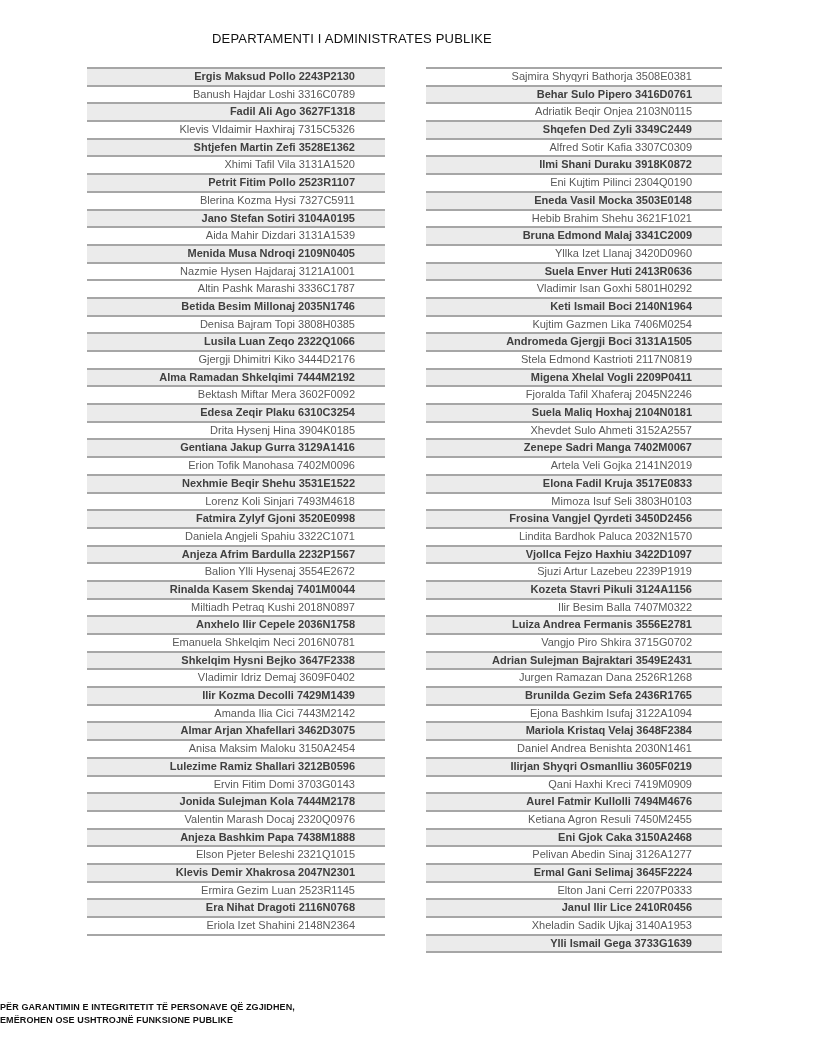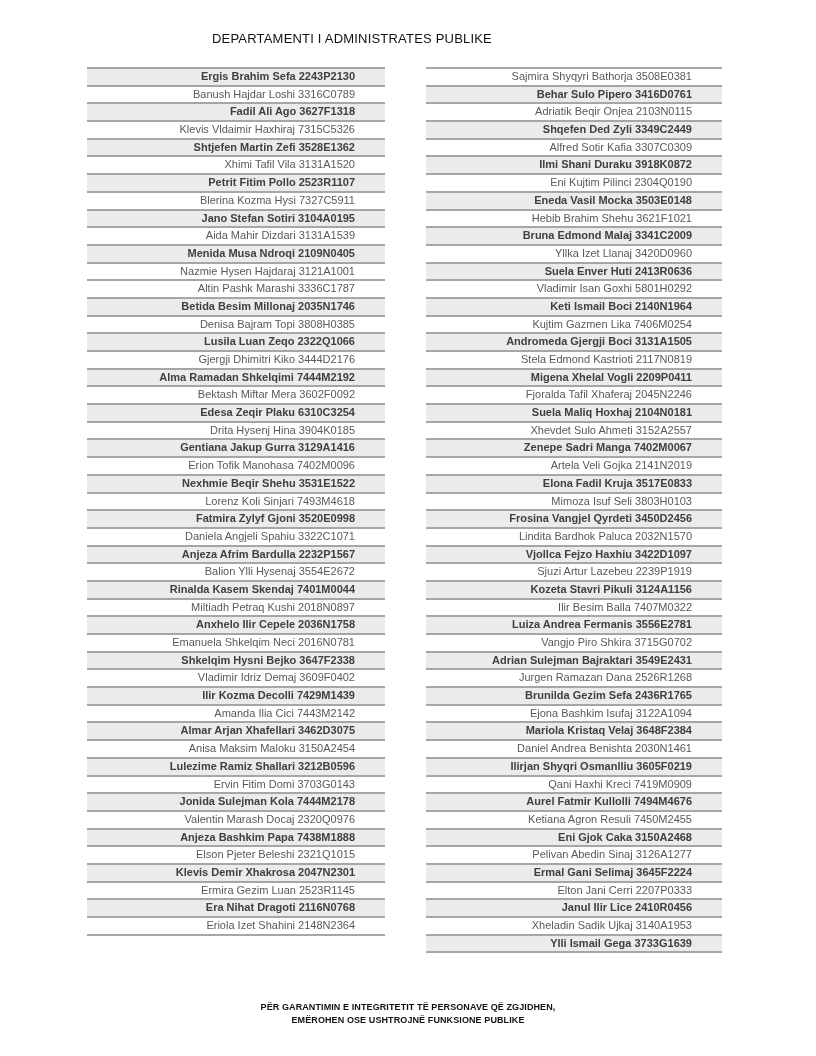--- a/index.html
+++ b/index.html
@@ -37,33 +37,33 @@
     color:var(--normal-text);
     background:#ffffff;
   }
   .row.bold{
     font-weight:700;
     color:var(--bold-text);
     background:var(--fill);
   }
   .page-footer{
     position:absolute;top:1001px;left:0;width:816px;
-    text-align:center;font-size:9px;font-weight:700;
+    font-size:9px;font-weight:700;
     line-height:13px;color:var(--ink);letter-spacing:0.1px;
   }
 </style>
 </head>
 <body>
 
 <main>
   <h1 class="page-title">DEPARTAMENTI I ADMINISTRATES PUBLIKE</h1>
 
   <section>
     <div class="col col-left">
-        <div class="row bold">Ergis Brahim Sefa 2243P2130</div>
+        <div class="row bold">Ergis Maksud Pollo 2243P2130</div>
         <div class="row">Banush Hajdar Loshi 3316C0789</div>
         <div class="row bold">Fadil Ali Ago 3627F1318</div>
         <div class="row">Klevis Vldaimir Haxhiraj 7315C5326</div>
         <div class="row bold">Shtjefen Martin Zefi 3528E1362</div>
         <div class="row">Xhimi Tafil Vila 3131A1520</div>
         <div class="row bold">Petrit Fitim Pollo 2523R1107</div>
         <div class="row">Blerina Kozma Hysi 7327C5911</div>
         <div class="row bold">Jano Stefan Sotiri 3104A0195</div>
         <div class="row">Aida Mahir Dizdari 3131A1539</div>
         <div class="row bold">Menida Musa Ndroqi 2109N0405</div>

